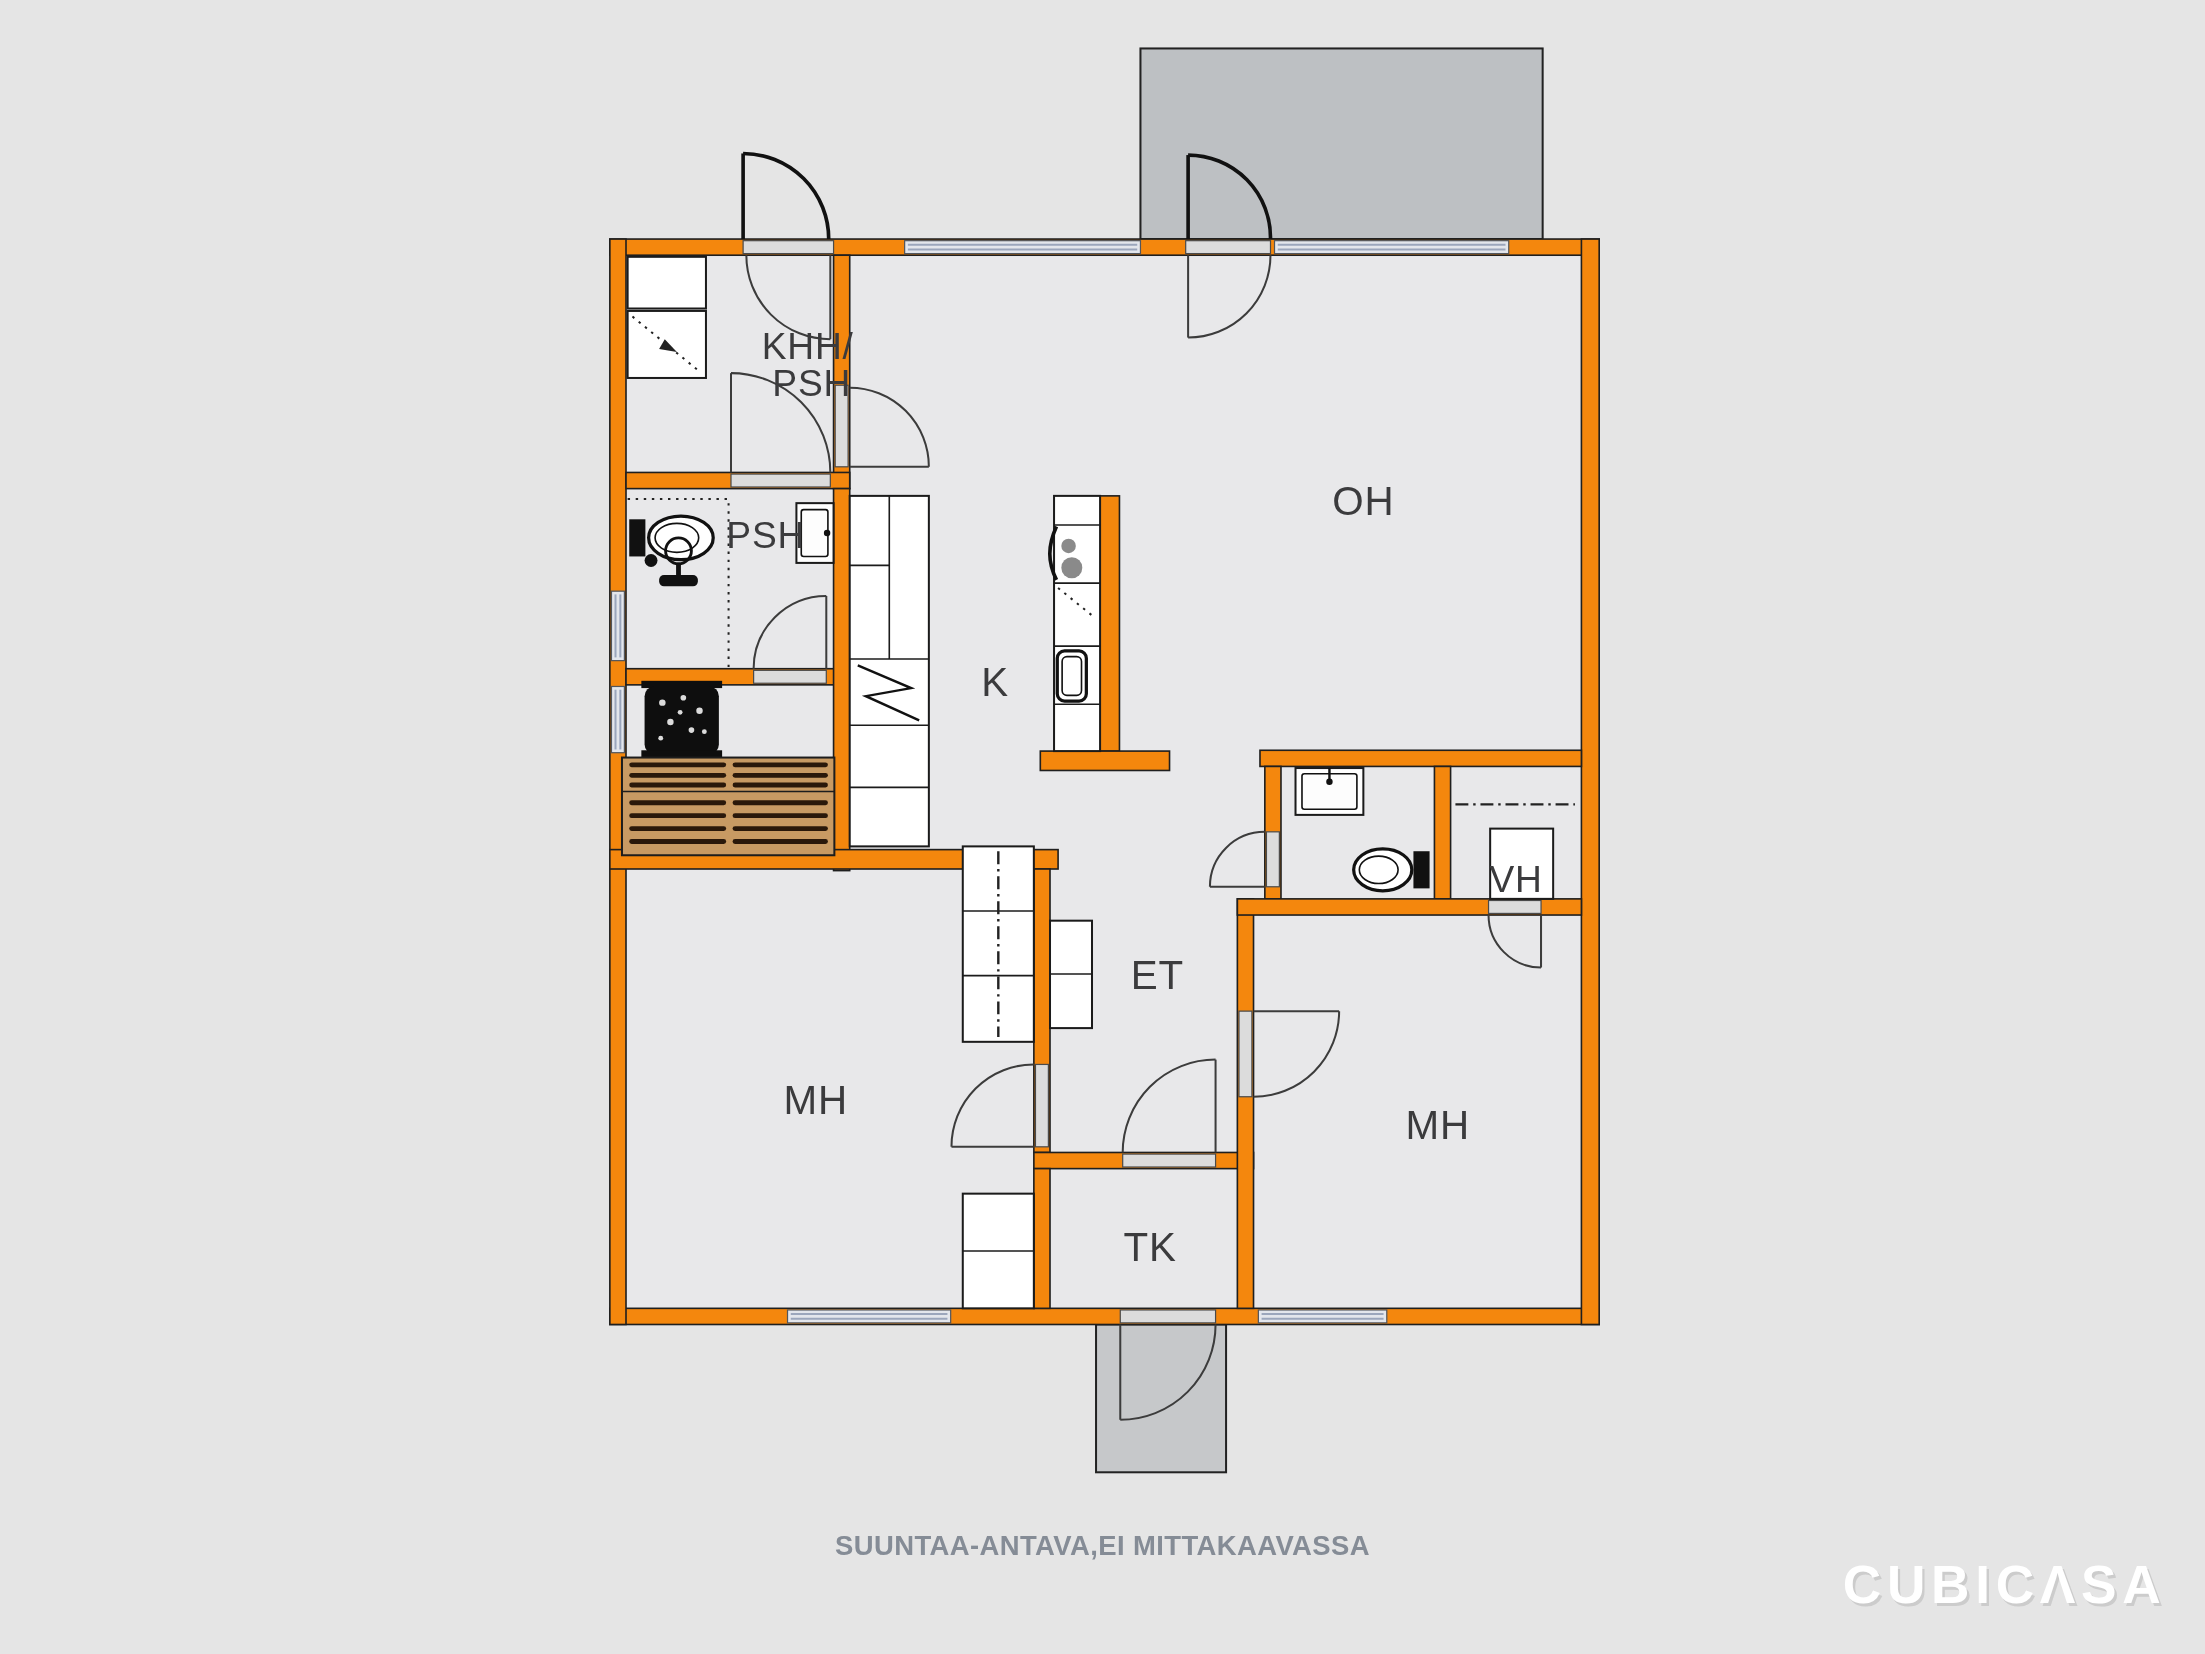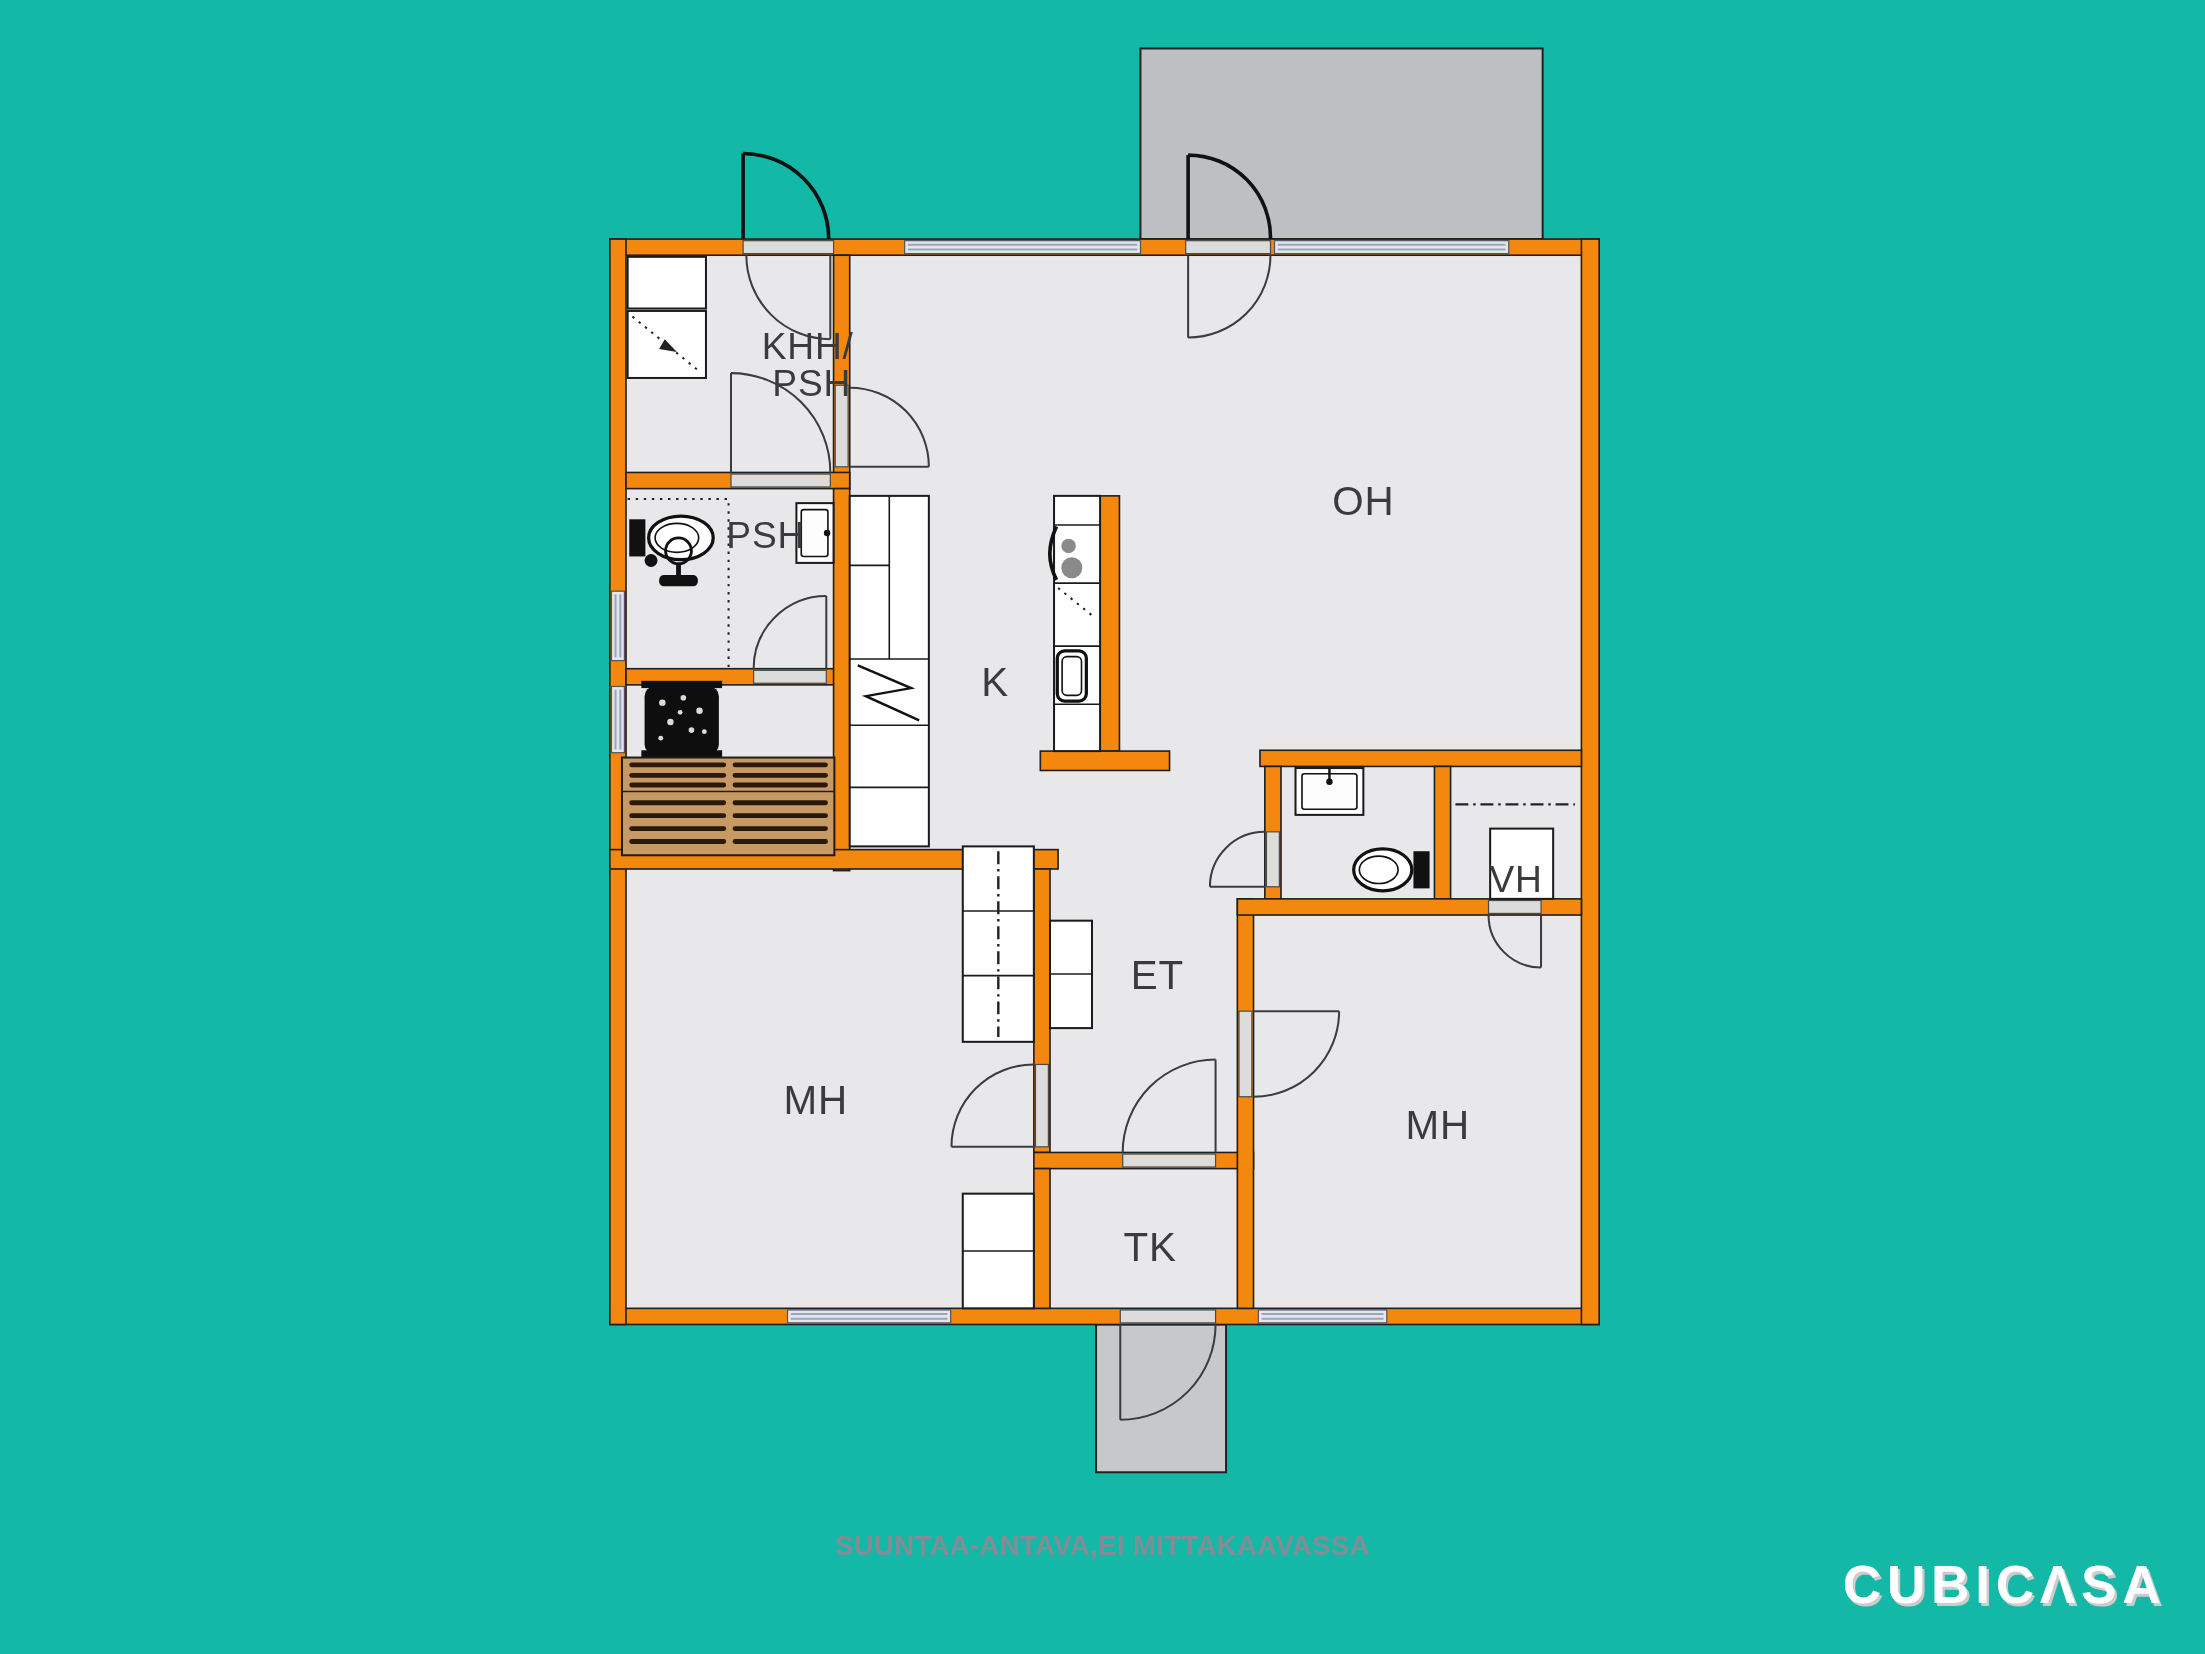--- a/index.html
+++ b/index.html
@@ -1,16 +1,16 @@
 <!DOCTYPE html>
 <html style="font-size:13px"><head>
 <meta charset="utf-8">
 <style>
   html,body{margin:0;padding:0;background:#fff;}
-  .stage{position:relative;width:2205px;height:1654px;background:#14b8a6;overflow:hidden;
+  .stage{position:relative;width:2205px;height:1654px;background:#e5e5e5;overflow:hidden;
          font-family:"Liberation Sans",sans-serif;}
   svg{position:absolute;left:0;top:0;}
   text{font-family:"Liberation Sans",sans-serif;fill:#3b3b3d;}
   .room-label{font-size:46px;font-weight:500;letter-spacing:1px;}
   .room-label-lg{font-size:50px;font-weight:500;letter-spacing:1px;}
   .footer-text{font-size:34px;font-weight:bold;fill:#858c96;letter-spacing:0.5px;}
   .logo-shadow{font-size:66px;font-weight:bold;fill:#cccccc;letter-spacing:7px;}
   .logo-front{font-size:66px;font-weight:bold;fill:#ffffff;letter-spacing:7px;}
   .wall{fill:#F4870D;stroke:#1f1f1f;stroke-width:2;}
   .slab{fill:#DCDCDC;stroke:#4a4a4a;stroke-width:1.5;}

